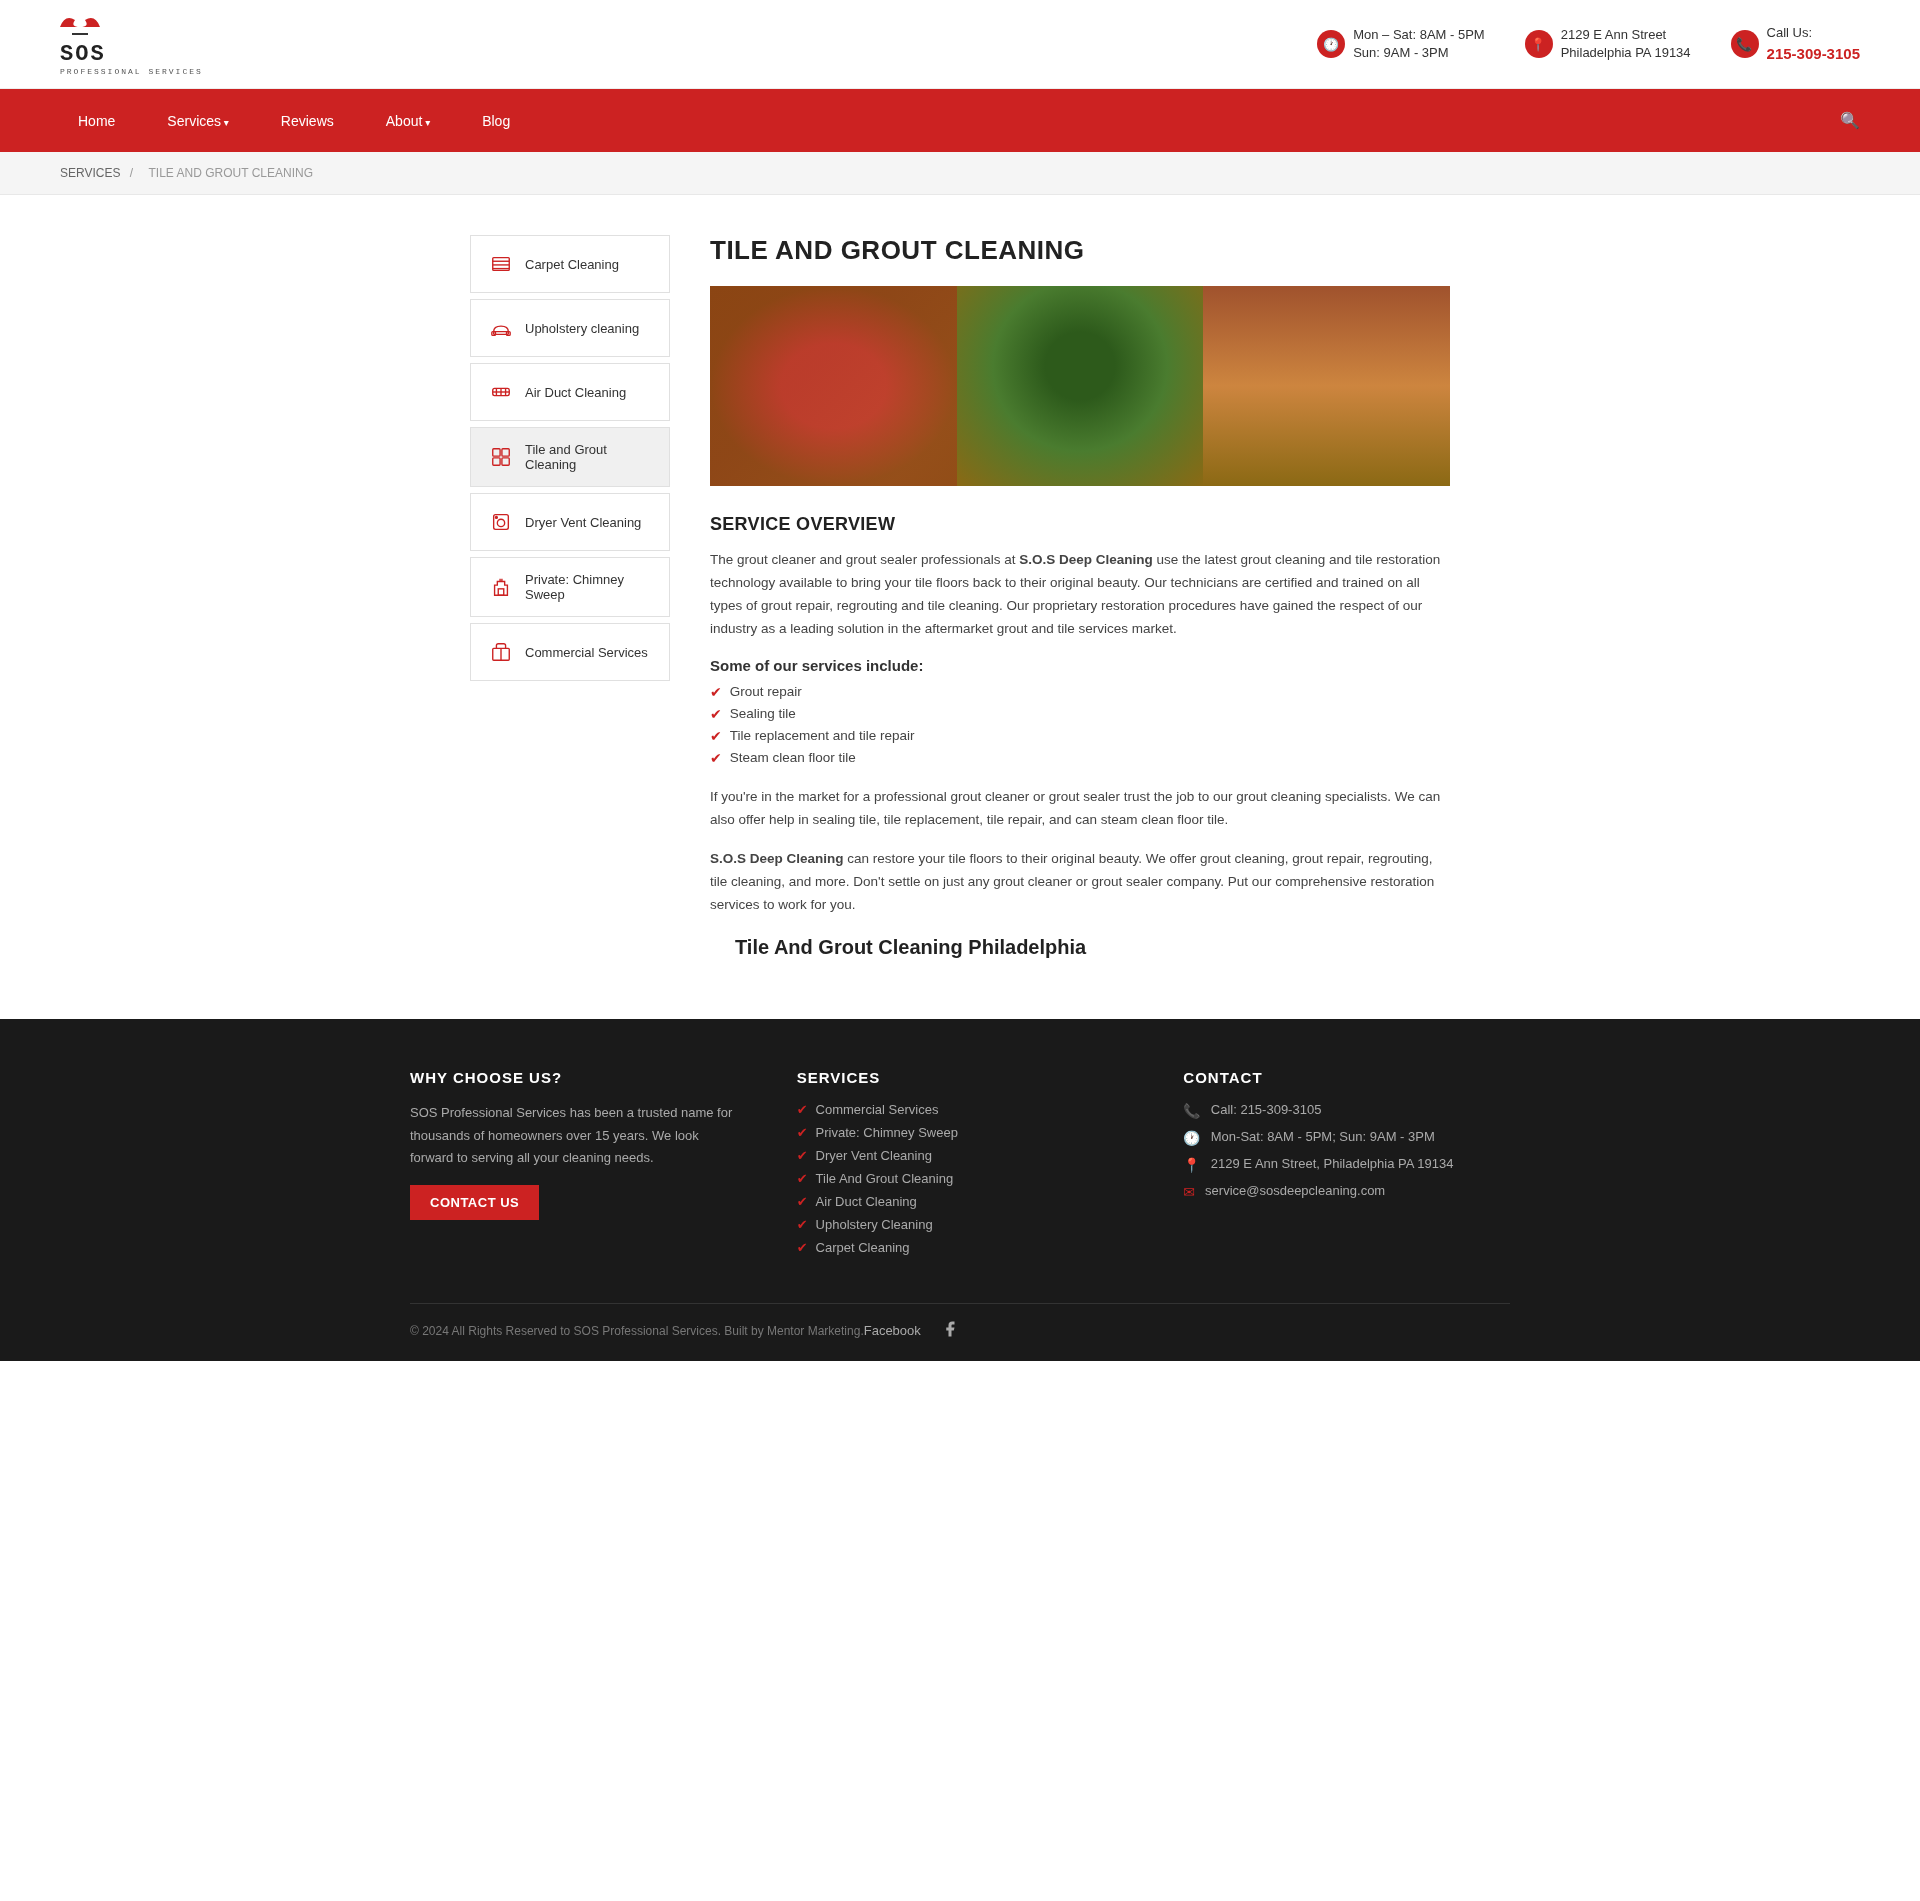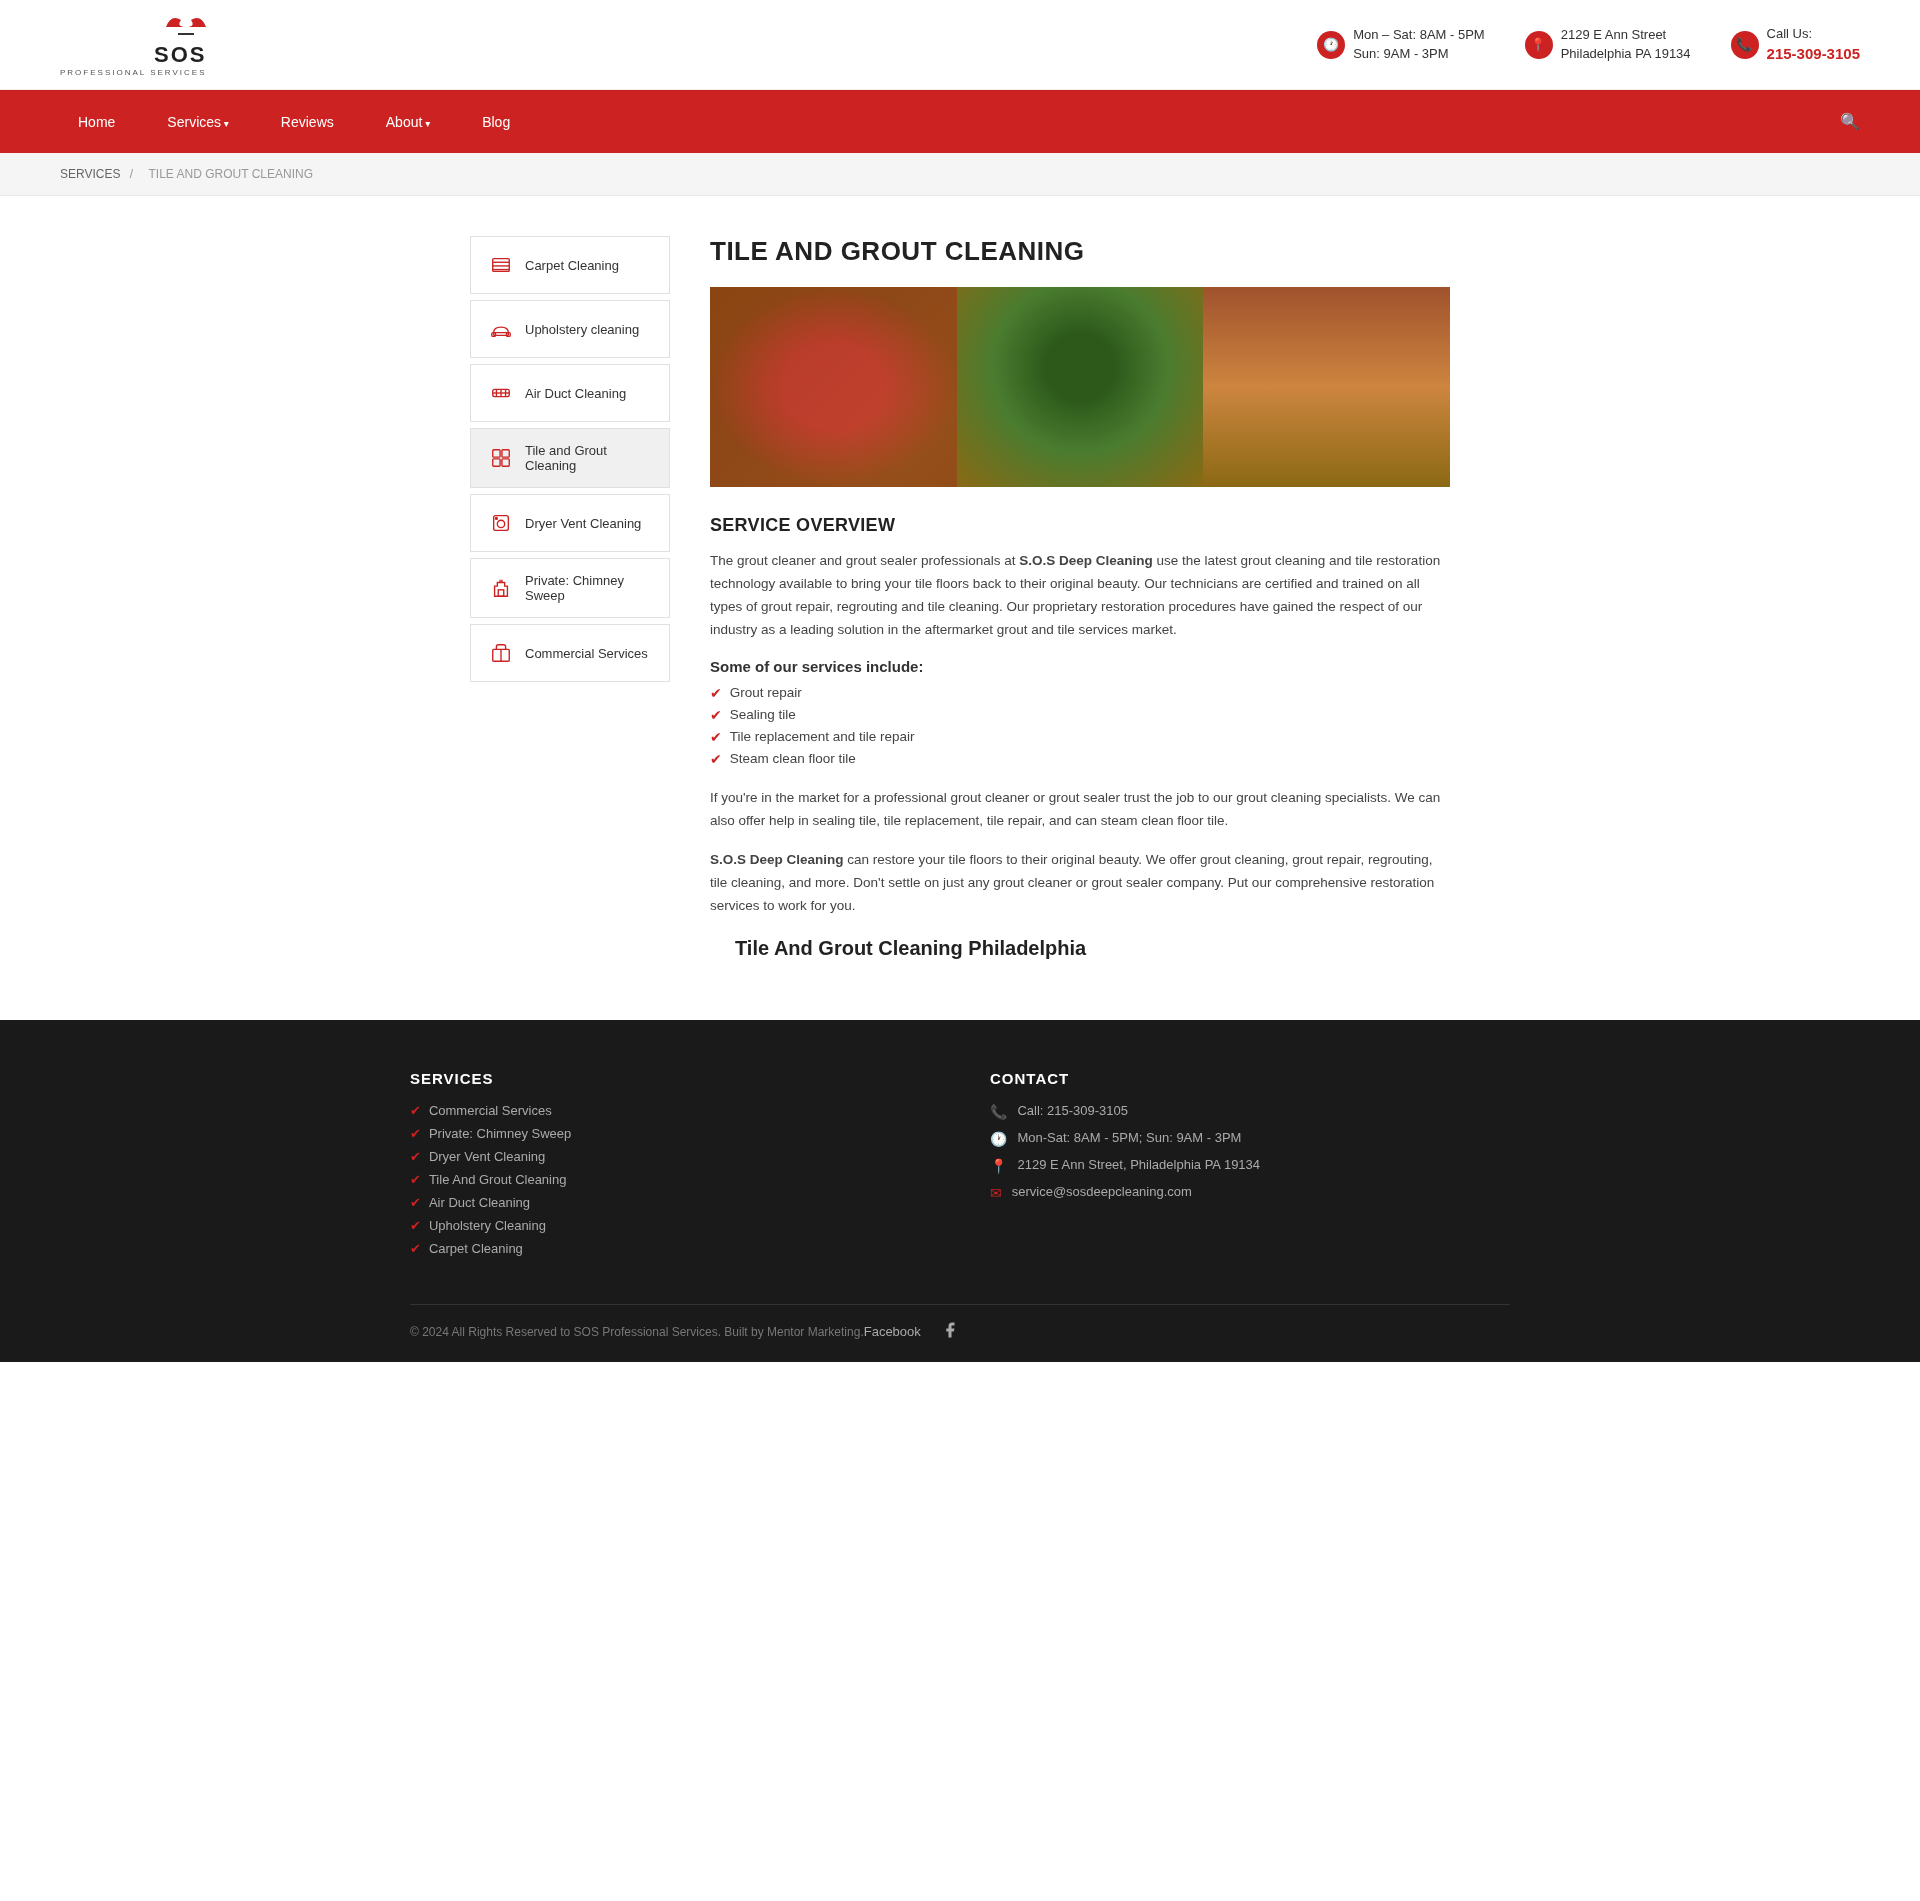--- a/index.html
+++ b/index.html
@@ -11,21 +11,22 @@
       align-items: center;
       padding: 12px 60px;
       background: #fff;
       border-bottom: 1px solid #eee;
       gap: 40px;
     }
     .logo-area { flex: 0 0 auto; }
     .logo-text {
       display: flex;
       flex-direction: column;
-      align-items: flex-end;
+      align-items: flex-start;
+      font-family: Liberation Mono, monospace;
     }
     .header-info {
       display: flex;
       align-items: center;
       gap: 40px;
       margin-left: auto;
     }
     .header-info-item {
       display: flex;
       align-items: center;
@@ -481,20 +482,25 @@
     </p>
 
     <h2 class="subpage-title">Tile And Grout Cleaning Philadelphia</h2>
 
   </main>
 </div>
 
 <footer class="footer">
   <div class="footer-grid">
 
+    <div class="footer-col">
+      <h3>WHY CHOOSE US?</h3>
+      <p>SOS Professional Services has been a trusted name for thousands of homeowners over 15 years. We look forward to serving all your cleaning needs.</p>
+      <button class="contact-btn">CONTACT US</button>
+    </div>
 
     <div class="footer-col">
       <h3>SERVICES</h3>
       <ul class="footer-list">
         <li>
             <span class="check">✔</span>
             <span>Commercial Services</span>
           </li>
         <li>
             <span class="check">✔</span>

